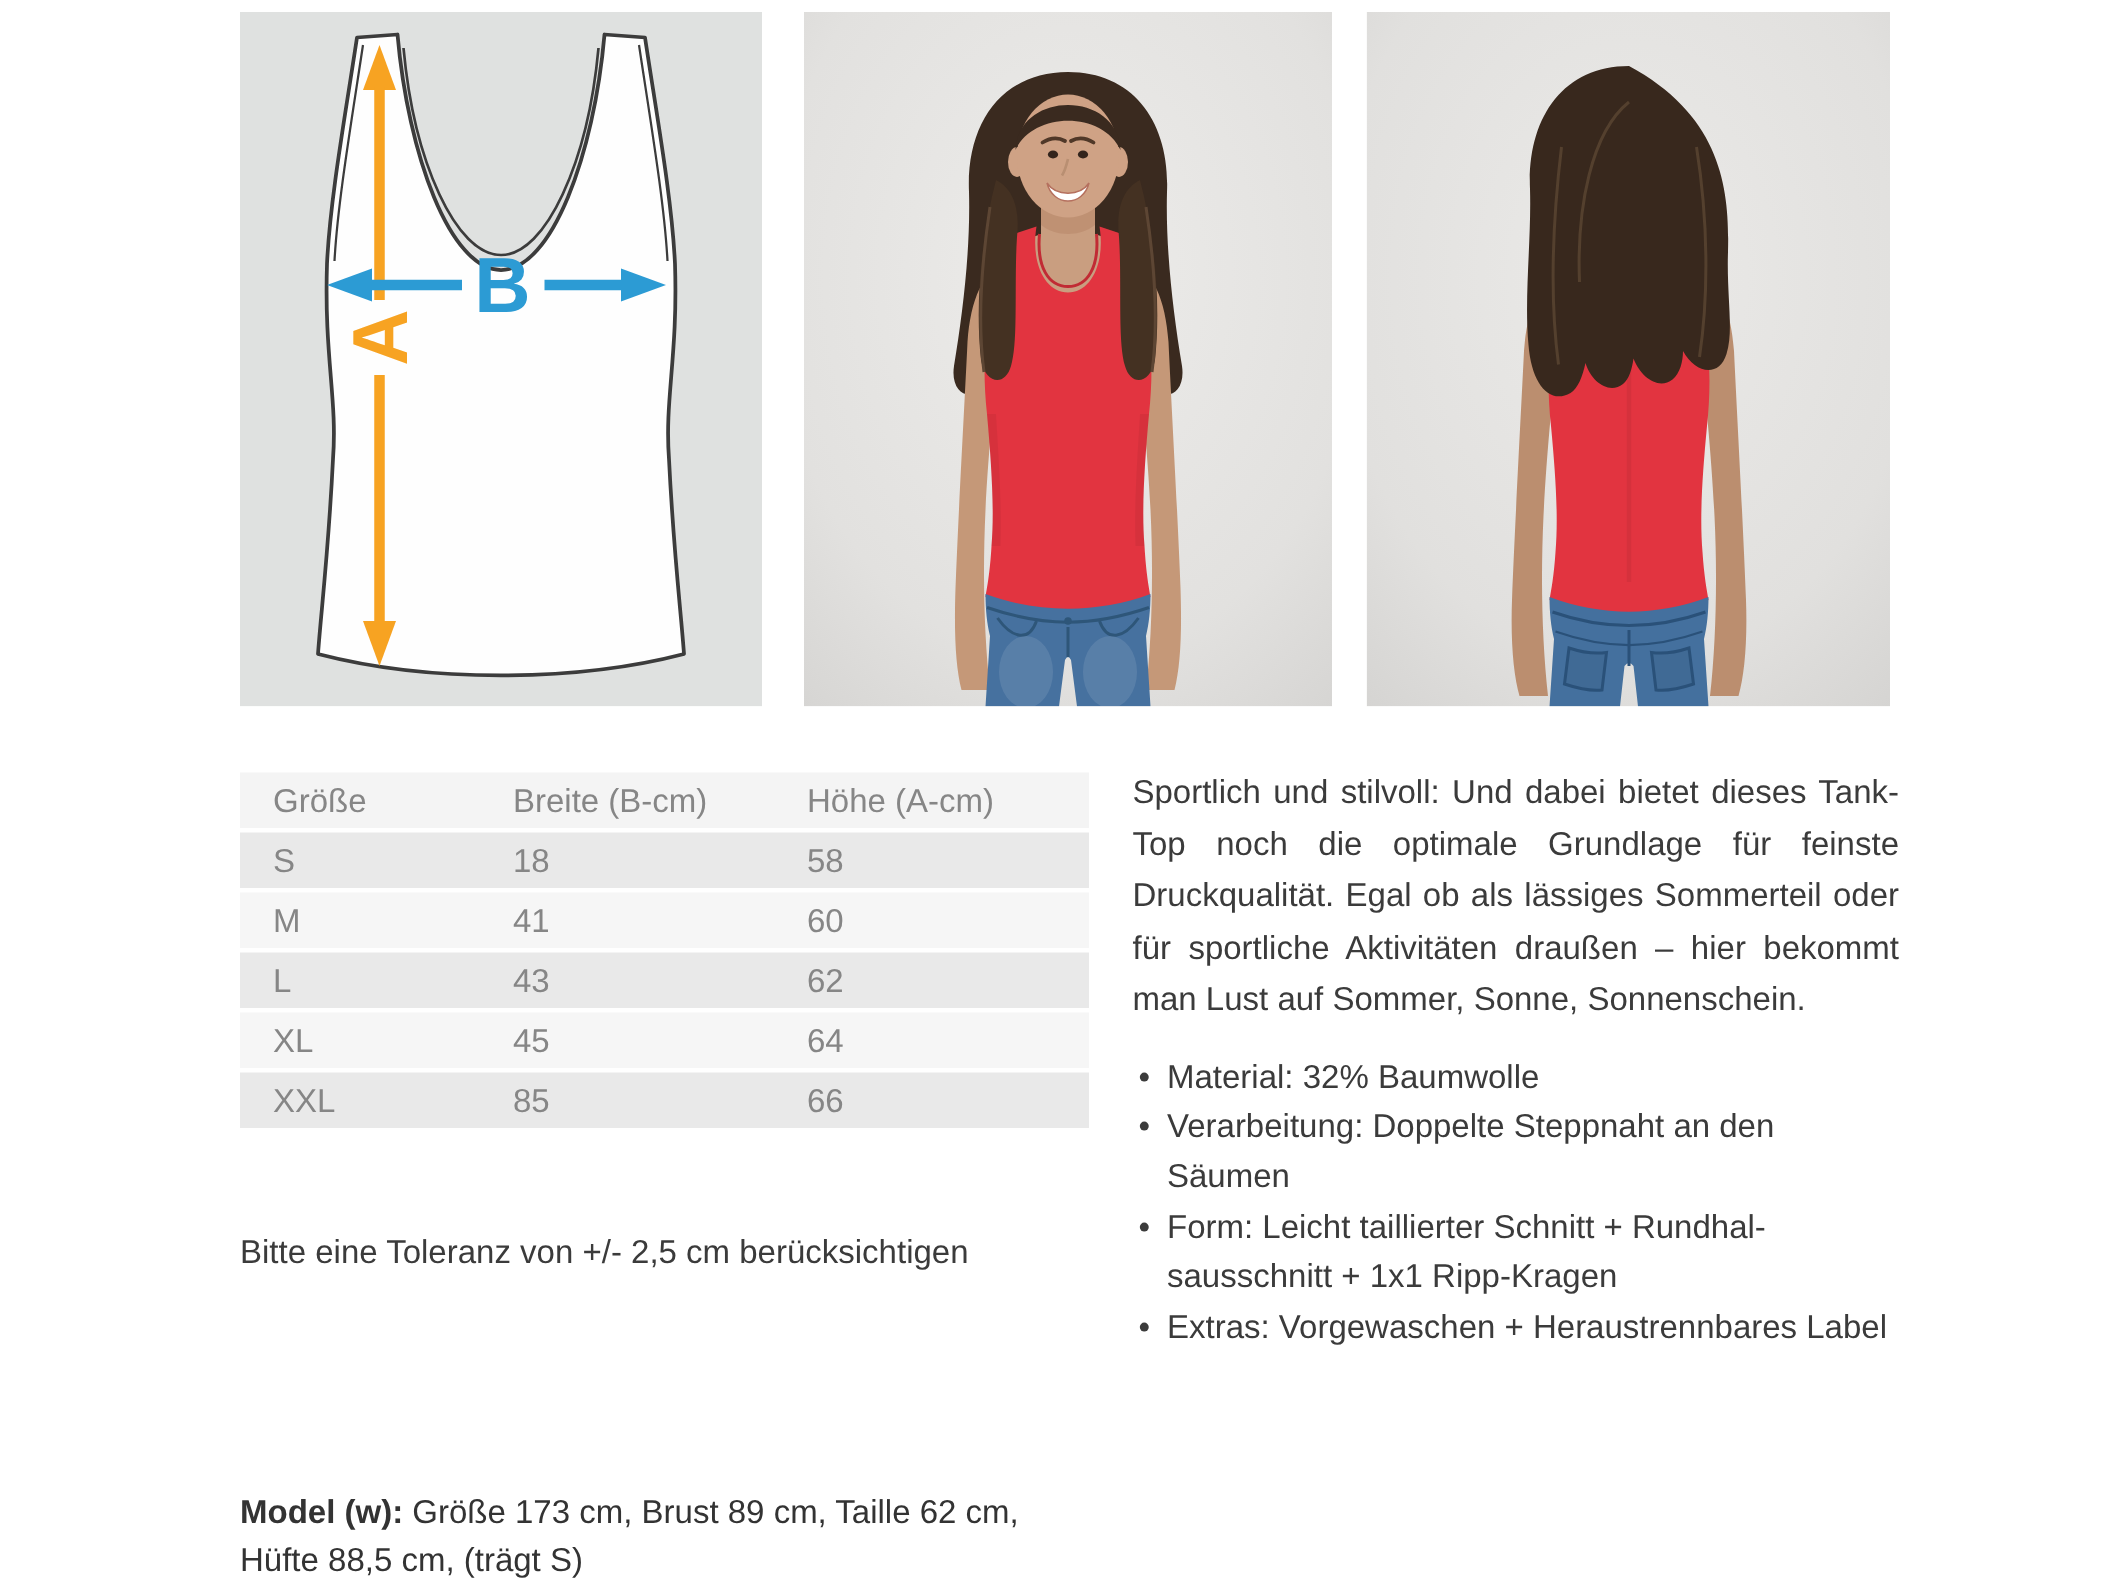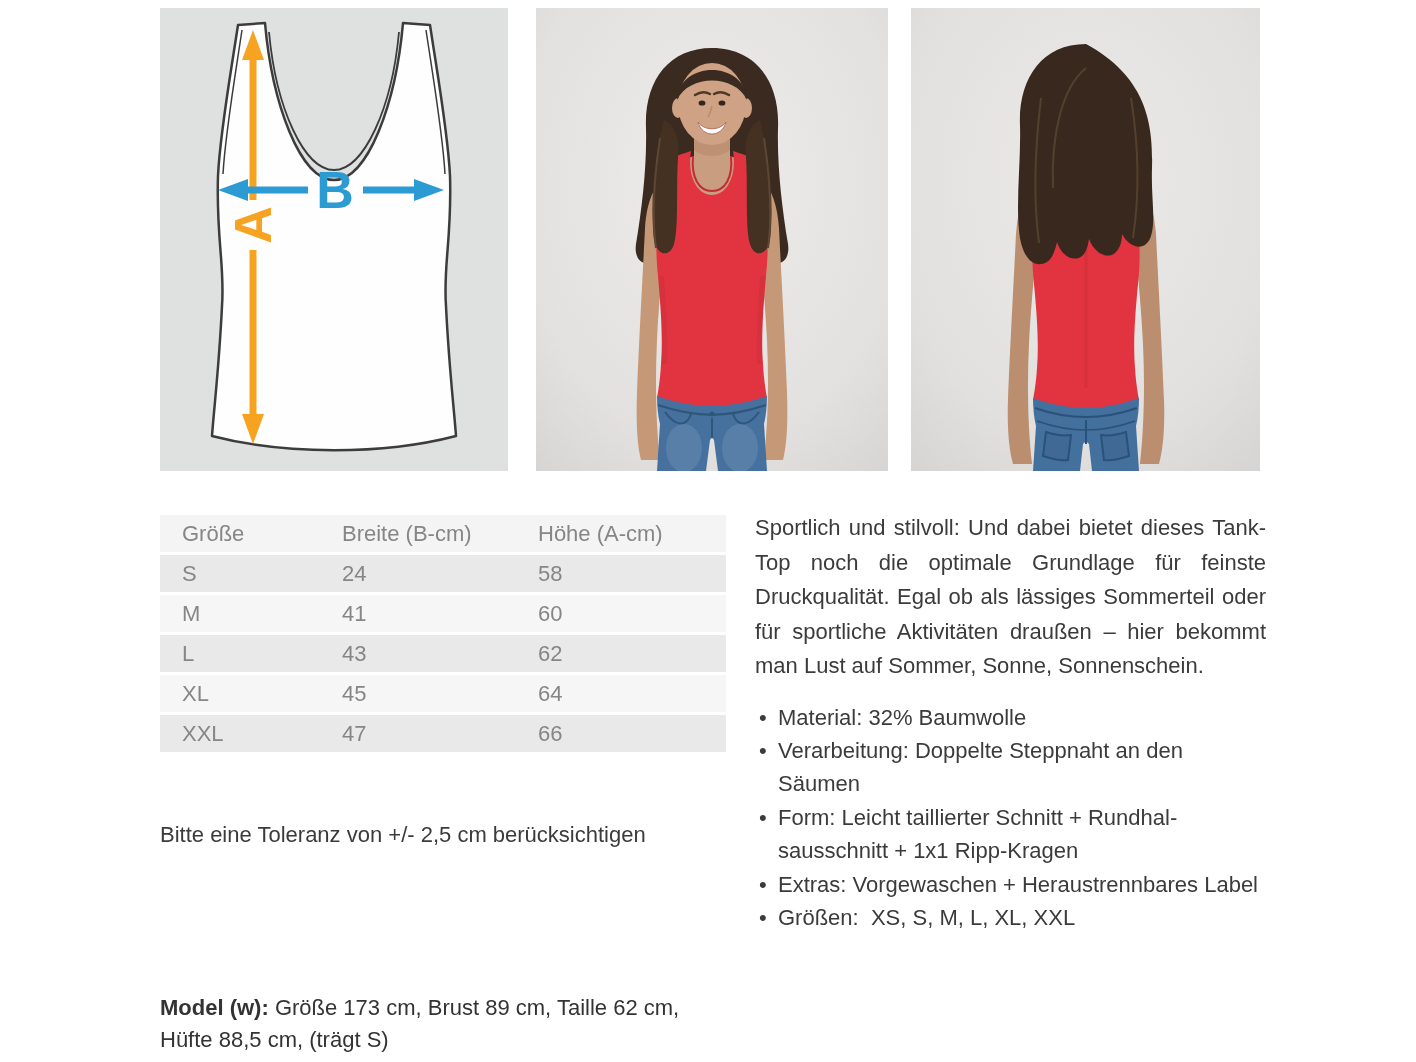--- a/index.html
+++ b/index.html
@@ -192,54 +192,53 @@
 
   <table class="size-table">
     <tbody>
       <tr class="head">
         <td class="c1">Größe</td>
         <td class="c2">Breite (B-cm)</td>
         <td class="c3">Höhe (A-cm)</td>
       </tr>
       <tr class="dark">
         <td class="c1">S</td>
-        <td class="c2">24</td>
+        <td class="c2">18</td>
         <td class="c3">58</td>
       </tr>
       <tr class="lite">
         <td class="c1">M</td>
         <td class="c2">41</td>
         <td class="c3">60</td>
       </tr>
       <tr class="dark">
         <td class="c1">L</td>
         <td class="c2">43</td>
         <td class="c3">62</td>
       </tr>
       <tr class="lite">
         <td class="c1">XL</td>
         <td class="c2">45</td>
         <td class="c3">64</td>
       </tr>
       <tr class="dark">
         <td class="c1">XXL</td>
-        <td class="c2">47</td>
+        <td class="c2">85</td>
         <td class="c3">66</td>
       </tr>
     </tbody>
   </table>
 
   <div class="tolerance">Bitte eine Toleranz von +/- 2,5 cm berücksichtigen</div>
 
   <div class="model-note"><b>Model (w):</b><span> Größe 173 cm, Brust 89 cm, Taille 62 cm, Hüfte 88,5 cm, (trägt S)</span></div>
 
   <div class="right-col">
     <p class="description">Sportlich und stilvoll: Und dabei bietet dieses Tank-Top noch die optimale Grundlage für feinste Druckqualität. Egal ob als lässiges Som­merteil oder für sportliche Aktivitäten draußen – hier bekommt man Lust auf Sommer, Sonne, Sonnenschein.</p>
     <ul class="features">
       <li>Material: 32% Baumwolle</li>
       <li>Verarbeitung: Doppelte Steppnaht an den Säumen</li>
       <li>Form: Leicht taillierter Schnitt + Rundhal­sausschnitt + 1x1 Ripp-Kragen</li>
       <li>Extras: Vorgewaschen + Heraustrennbares Label</li>
-      <li>Größen:&nbsp; XS, S, M, L, XL, XXL</li>
     </ul>
   </div>
 
 </div>
 
 </body></html>

